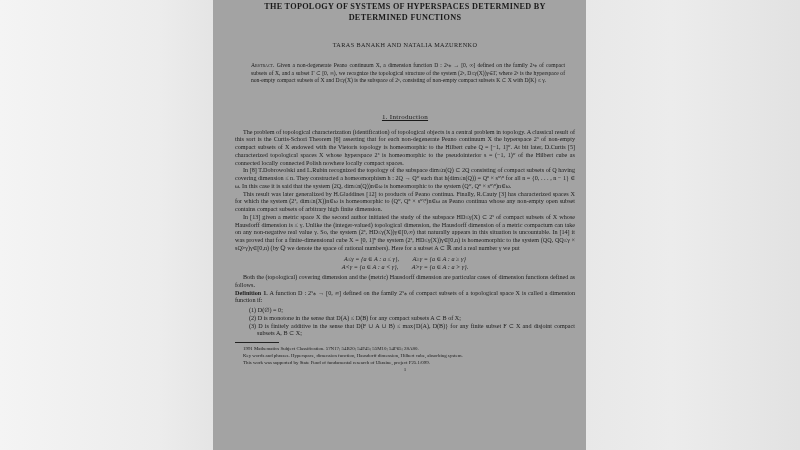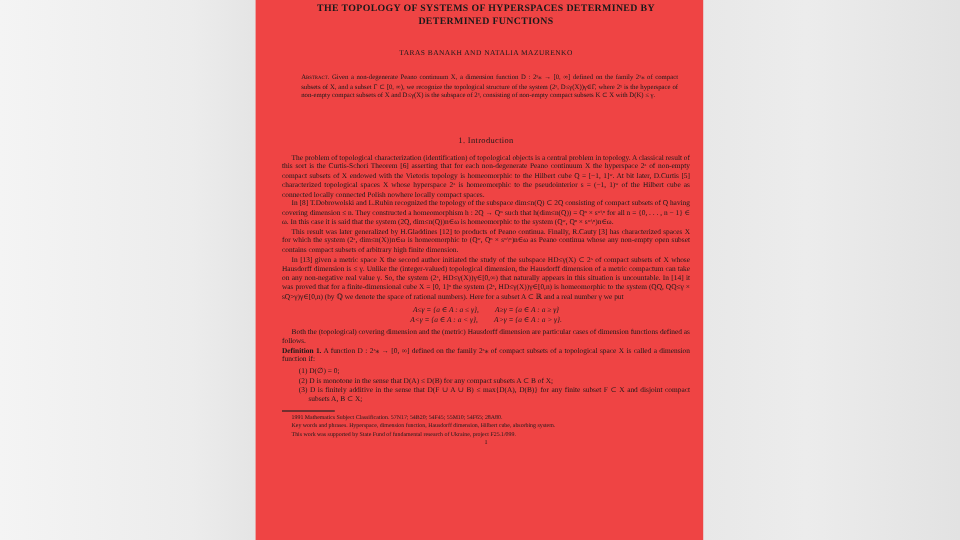--- a/index.html
+++ b/index.html
@@ -8,21 +8,21 @@
     background: linear-gradient(90deg, #f4f4f4 0%, #ececec 20%, #e4e4e4 27%, #dcdcdc 100%);
     font-family: "Liberation Serif", "DejaVu Serif", serif;
     color: #1a1a1a;
   }
   .bg-right {
     position: absolute; left: 586px; top: 0; width: 214px; height: 450px;
     background: linear-gradient(90deg, #e8e8e8 0%, #ececec 40%, #e2e2e2 100%);
   }
   .page {
     position: absolute; left: 213px; top: 0; width: 373px; height: 450px;
-    background: #ef4444;
+    background: #a3a3a3;
     overflow: hidden;
   }
   .arxiv-stamp {
     position: absolute; left: 212px; top: 228px;
     transform: translate(-50%, -50%) rotate(-90deg);
     transform-origin: center center;
     white-space: nowrap;
     font-size: 17px; color: #7d7d7d; letter-spacing: 0.2px;
     left: 228px;
   }
@@ -34,21 +34,21 @@
   .authors {
     text-align: center; font-size: 6.2px; letter-spacing: 0.4px;
     margin-top: 18px;
   }
   .abstract {
     font-size: 5.6px; line-height: 7.5px; margin: 14px 10px 0 16px;
     text-align: justify;
   }
   .sc { font-variant: small-caps; }
   .section {
-    text-align: center; font-size: 7px; margin-top: 28px; letter-spacing: 0.3px;
+    text-align: center; font-size: 7px; margin-top: 28px; letter-spacing: 0.3px; text-decoration: underline;
   }
   .body-text {
     font-size: 6.15px; line-height: 7.75px; text-align: justify; margin-top: 8px;
   }
   .body-text p { margin: 0; text-indent: 8px; }
   .body-text p.noindent { text-indent: 0; }
   .eq { text-align: center; font-style: italic; font-size: 6.2px; line-height: 8.3px; margin: 2px 0 3px 0; }
   .eq span { display: inline-block; margin: 0 6px; }
   .defn { margin-top: 6px; }
   .defn b { font-weight: bold; }

